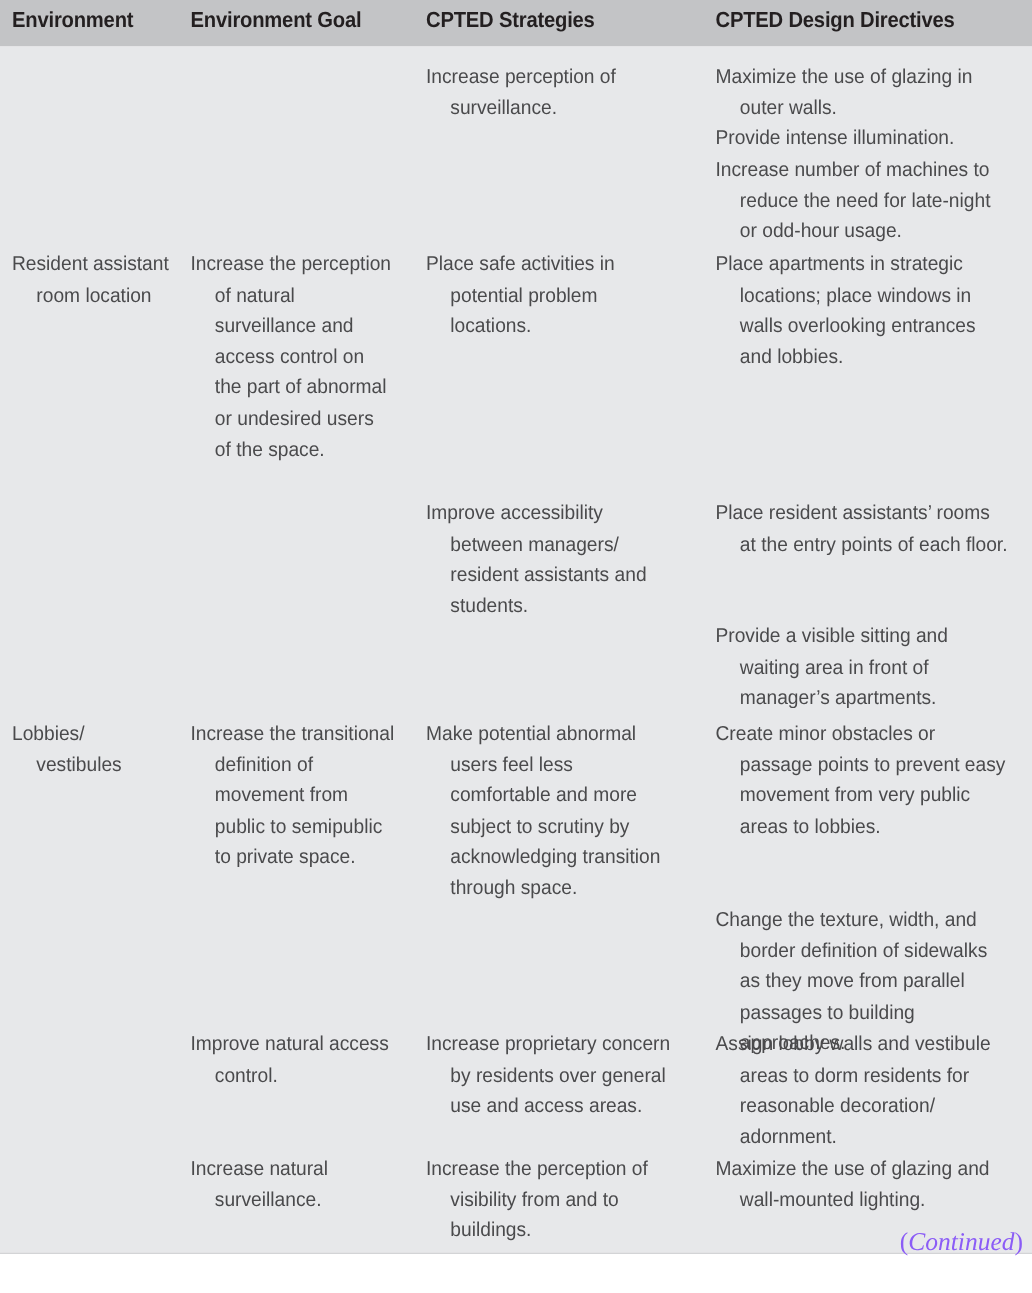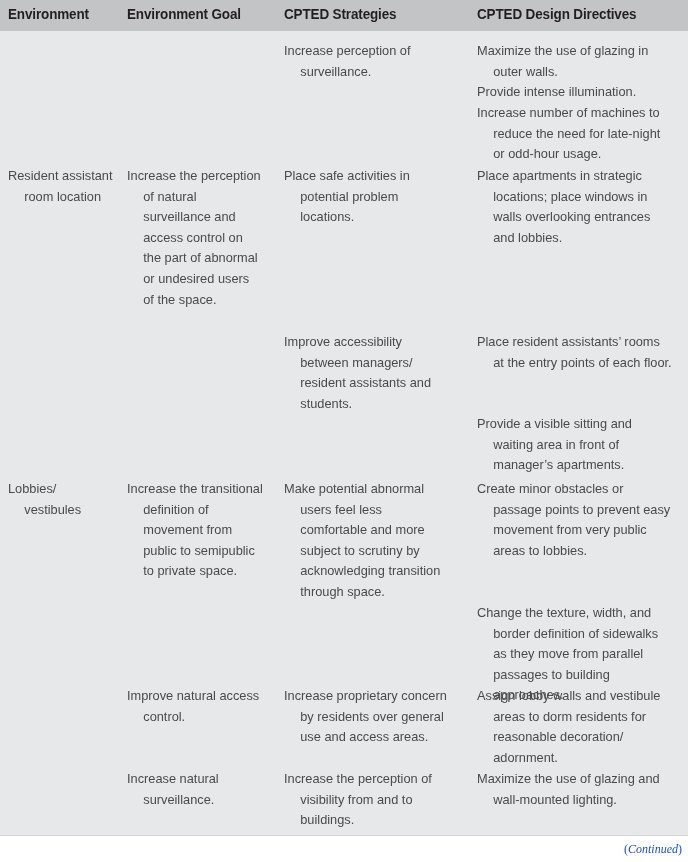--- a/index.html
+++ b/index.html
@@ -75,23 +75,23 @@
     padding-left: 17px;
     transform: scaleX(0.955);
     transform-origin: left top;
     white-space: normal;
   }
 
   
   .footer-note {
     position: absolute;
     right: 6px;
-    top: 842px;
-    font-size: 12px;
-    color: #1d4ed8;
+    top: 818px;
+    font-size: 17px;
+    color: #8b5cf6;
     font-family: "Liberation Serif", "DejaVu Serif", serif;
   }
   .footer-note i { font-style: italic; }
 </style>
 </head>
 <body>
 
 <div id="table-root">
 
   <div class="header-rule-top"></div>

